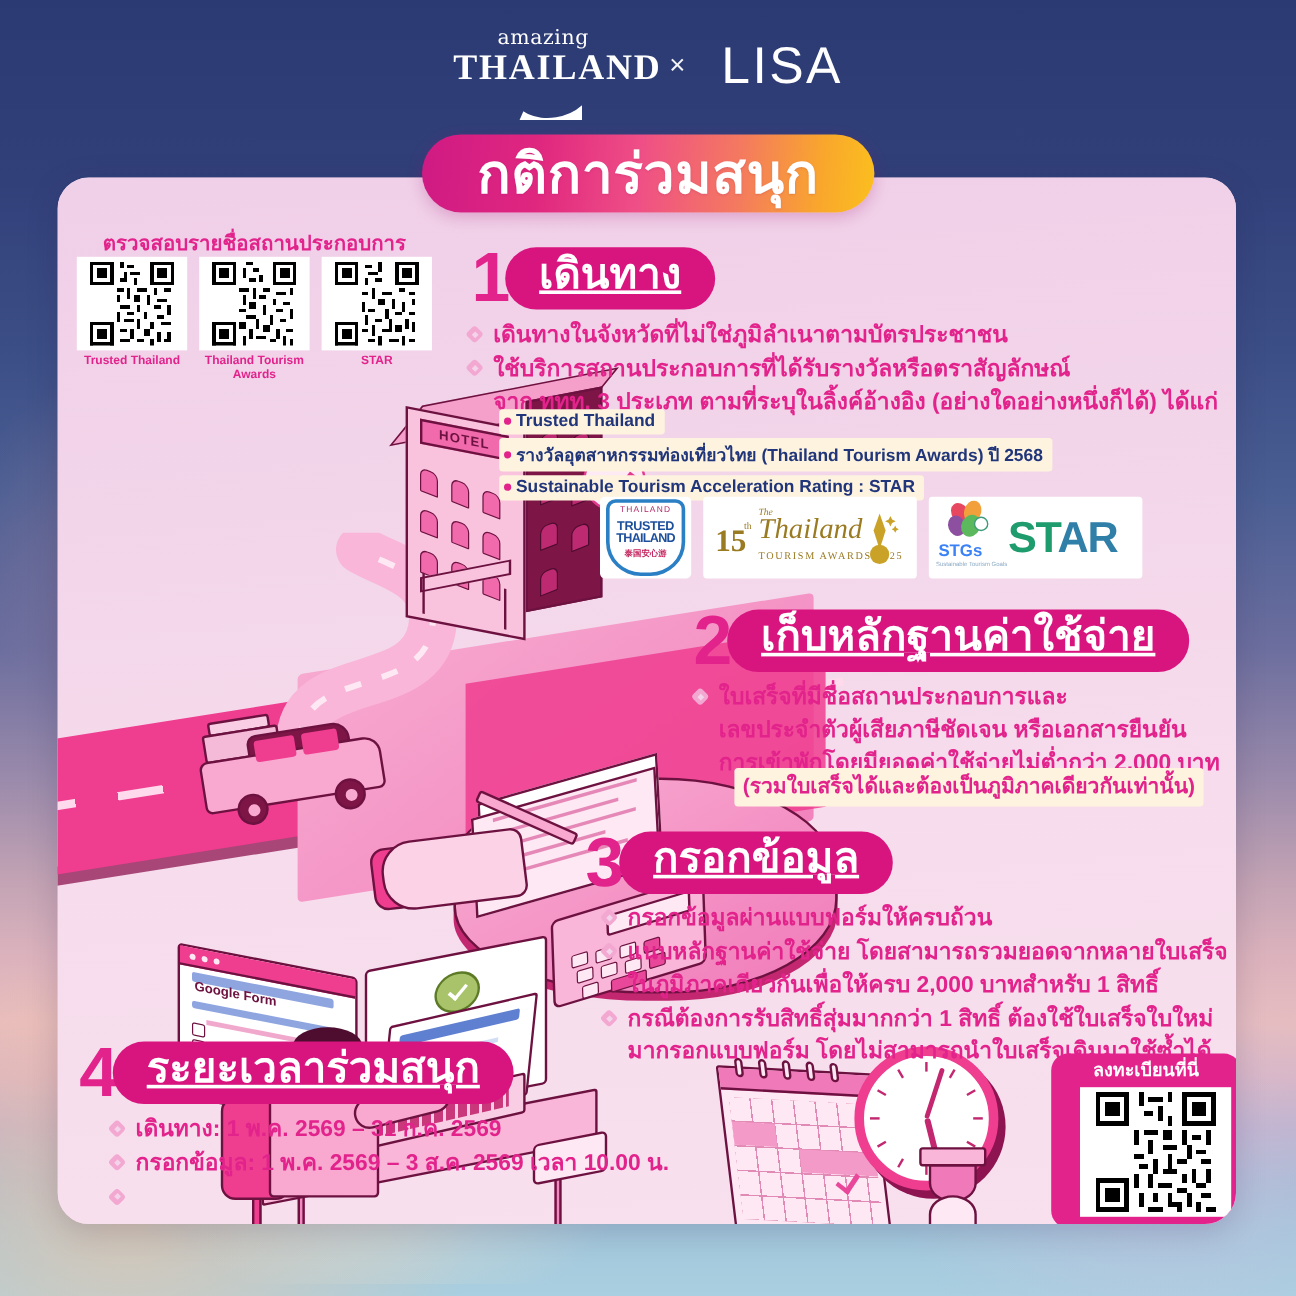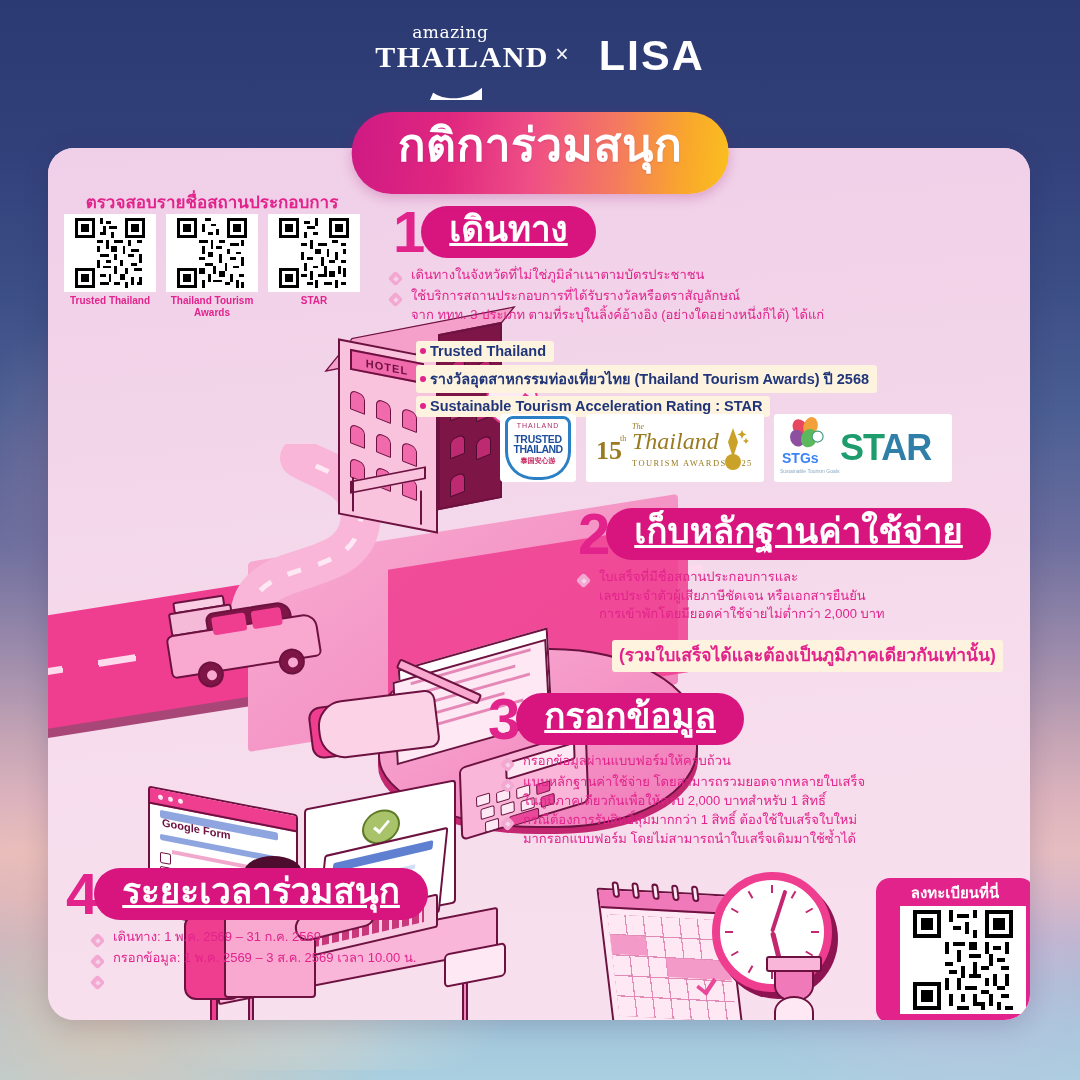--- a/index.html
+++ b/index.html
@@ -44,33 +44,33 @@
   .at-logo{position:relative;width:150px;height:66px;color:#fff;text-align:center;}
   .at-amazing{font-family:"DejaVu Serif","Liberation Serif",serif;font-size:17px;
     letter-spacing:.5px;line-height:1;margin-bottom:1px;font-weight:400;}
   .at-thailand{font-family:"Liberation Serif","DejaVu Serif",serif;font-size:30px;font-weight:700;
     letter-spacing:1.5px;line-height:1;}
   .at-smile{width:64px;height:26px;margin:2px auto 0;position:relative;overflow:hidden;}
   .at-smile:before{content:"";position:absolute;left:0;top:-30px;width:64px;height:54px;
     border-radius:50%;border-bottom:11px solid #fff;border-left:7px solid transparent;
     border-right:7px solid transparent;transform:rotate(-9deg);}
   .xsym{color:#fff;font-size:23px;font-weight:300;opacity:.95;padding-bottom:6px;}
-  .lisa{color:#fff;font-size:43px;font-weight:700;letter-spacing:2px;
+  .lisa{color:#fff;font-size:43px;font-weight:400;letter-spacing:2px;
     font-family:"Liberation Sans",sans-serif;padding-bottom:4px;}
 
   
   .card{position:absolute;left:48px;top:148px;width:982px;height:872px;
     background:#f3d4ea;border-radius:26px;overflow:hidden;z-index:10;
     box-shadow:0 6px 26px rgba(40,30,70,.18);}
   .card-bg{position:absolute;inset:0;background:
      linear-gradient(175deg,#f0cfe8 0%,#f3d6ea 35%,#f6dcec 60%,#f8e0ee 100%);}
 
   
   .title-pill{position:absolute;left:50%;transform:translateX(-50%);top:112px;z-index:45;
-    padding:9px 46px 25px;border-radius:40px;
+    padding:9px 46px 8px;border-radius:40px;
     background:linear-gradient(95deg,#cf1a84 0%,#e0277f 26%,#ef4f86 48%,#f47a5f 70%,#f9a72c 88%,#fbbf1e 100%);
     box-shadow:0 4px 12px rgba(160,20,110,.25);}
   .title-pill span{color:#fff;font-size:46px;font-weight:700;letter-spacing:.5px;line-height:1.05;
     display:block;text-shadow:0 1px 2px rgba(140,10,90,.18);}
 
   
   .illus{position:absolute;inset:0;z-index:5;}
 
   
   .road{position:absolute;left:-140px;top:430px;width:760px;height:112px;
@@ -250,21 +250,21 @@
   .qrbox .qr{width:100%;height:100%;}
   .qr-cap{color:#e2238c;font-size:10px;font-weight:700;margin-top:3px;line-height:1.15;}
 
   
   .step{position:absolute;display:flex;align-items:center;gap:0;}
   .step-num{color:#e2238c;font-size:58px;font-weight:700;line-height:.9;
     font-family:"Liberation Sans",sans-serif;margin-right:-4px;}
   .step-pill{background:#d8157f;border-radius:30px;padding:4px 28px 9px;}
   .step-pill span{color:#fff;font-size:35px;font-weight:700;line-height:1.1;display:block;text-decoration:underline;}
 
-  .bul{position:absolute;color:#e2238c;font-size:13px;font-weight:400;line-height:1.44;}
+  .bul{position:absolute;color:#e2238c;font-size:19px;font-weight:700;line-height:1.44;}
   .bul .row{display:flex;align-items:flex-start;gap:8px;margin-bottom:1px;}
   .dia{flex:0 0 auto;width:15px;height:15px;margin-top:5px;position:relative;}
   .dia:before{content:"";position:absolute;inset:2px;background:#f3a8d2;
     transform:rotate(45deg);border-radius:3px;}
   .dia:after{content:"";position:absolute;left:5.5px;top:5.5px;width:4px;height:4px;
     background:#f3d4ea;transform:rotate(45deg);}
   .bul .txt{white-space:pre-line;}
 
   .pill-list{position:absolute;}
   .plist-row{display:flex;align-items:center;margin-bottom:3px;}

